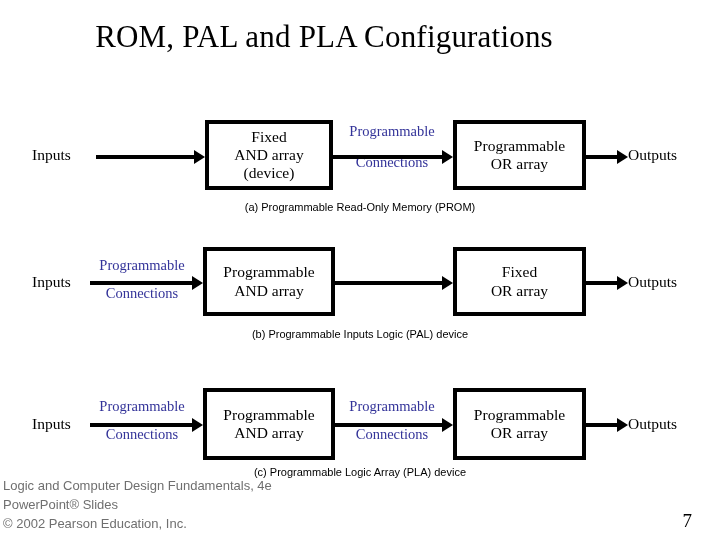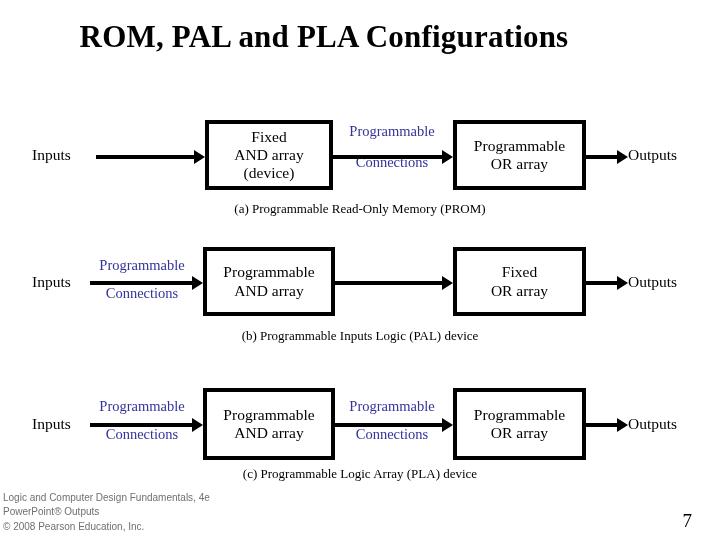--- a/index.html
+++ b/index.html
@@ -10,21 +10,21 @@
     color:#000000;
     overflow:hidden;
     position:relative;
   }
   .slide{position:relative;width:720px;height:540px;}
 
   .title{
     position:absolute;left:0;top:20px;width:648px;
     text-align:center;
     font-family:"Liberation Serif", serif;
-    font-weight:bold;
+    font-weight:normal;
     font-size:31px;
     letter-spacing:0.2px;
     line-height:1.1;
   }
 
   
   .row{position:absolute;left:0;width:720px;}
 
   .box{
     position:absolute;
@@ -68,28 +68,28 @@
   .arrow .head{
     position:absolute;top:-5px;
     width:0;height:0;
     border-top:7px solid transparent;
     border-bottom:7px solid transparent;
     border-left:11px solid #000;
   }
 
   .caption{
     position:absolute;left:0;width:720px;text-align:center;
-    font-size:13px;
-    font-family:Liberation Serif, serif;
+    font-size:11px;
+    font-family:Liberation Sans, sans-serif;
   }
 
   .footer{
     position:absolute;left:3px;bottom:6px;
     font-family:"Liberation Sans", sans-serif;
-    font-size:10px;
+    font-size:13px;
     line-height:1.45;
     color:#6f6f6f;
     white-space:nowrap;
   }
   .footer div{display:block;}
 
   .pagenum{
     position:absolute;right:28px;bottom:8px;
     font-family:"Liberation Serif", serif;
     font-size:19px;
@@ -233,19 +233,19 @@
       <div class="head" style="left:31px;"></div>
     </div>
 
     <div class="plainlabel" style="left:628px;top:415px;">Outputs</div>
 
     <div class="caption" style="top:466px;">(c) Programmable Logic Array (PLA) device</div>
   </div>
 
   <div class="footer">
     <div>Logic and Computer Design Fundamentals, 4e</div>
-    <div>PowerPoint® Outputs</div>
-    <div>© 2008 Pearson Education, Inc.</div>
+    <div>PowerPoint® Slides</div>
+    <div>© 2002 Pearson Education, Inc.</div>
   </div>
 
   <div class="pagenum">7</div>
 
 </div>
 
 </body></html>

